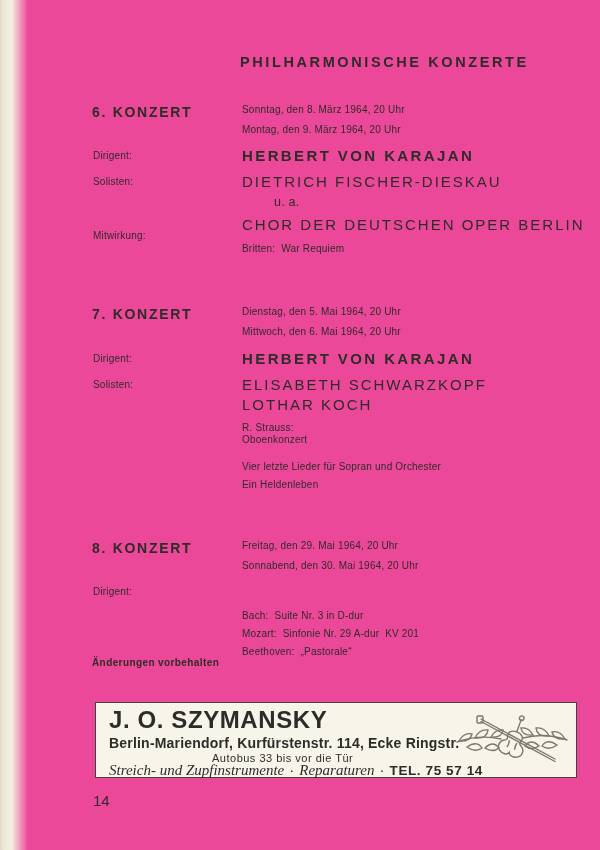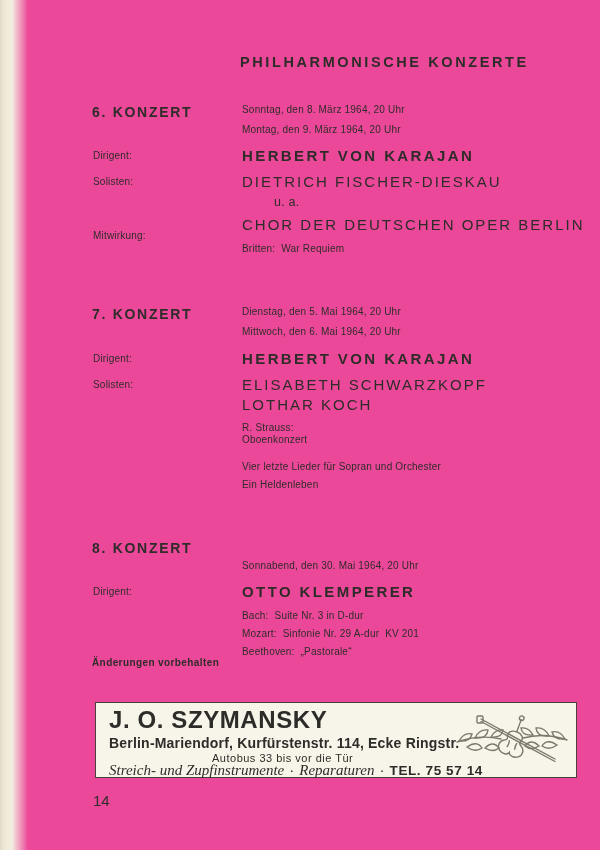--- a/index.html
+++ b/index.html
@@ -64,23 +64,23 @@
   <div class="t capsbold" style="left:242px;top:350px;">HERBERT VON KARAJAN</div>
   <div class="t body" style="left:93px;top:379px;">Solisten:</div>
   <div class="t caps" style="left:242px;top:376px;">ELISABETH SCHWARZKOPF</div>
   <div class="t caps" style="left:242px;top:396px;">LOTHAR KOCH</div>
   <div class="t body" style="left:242px;top:422px;">R. Strauss:</div>
   <div class="t body" style="left:242px;top:434px;">Oboenkonzert</div>
   <div class="t body" style="left:242px;top:461px;">Vier letzte Lieder für Sopran und Orchester</div>
   <div class="t body" style="left:242px;top:479px;">Ein Heldenleben</div>
 
   <div class="t seclabel" style="left:92px;top:540px;">8. KONZERT</div>
+  <div class="t body" style="left:242px;top:540px;">Freitag, den 29. Mai 1964, 20 Uhr</div>
   <div class="t body" style="left:242px;top:560px;">Sonnabend, den 30. Mai 1964, 20 Uhr</div>
   <div class="t body" style="left:93px;top:586px;">Dirigent:</div>
-  <div class="t capsbold" style="left:242px;top:583px;">OTTO KLEMPERER</div>
   <div class="t body" style="left:242px;top:610px;">Bach:  Suite Nr. 3 in D-dur</div>
   <div class="t body" style="left:242px;top:628px;">Mozart:  Sinfonie Nr. 29 A-dur  KV 201</div>
   <div class="t body" style="left:242px;top:646px;">Beethoven:  „Pastorale“</div>
 
   <div class="t smallnote" style="left:92px;top:657px;">Änderungen vorbehalten</div>
 
   <div class="ad">
     <div class="ad-name">J. O. SZYMANSKY</div>
     <div class="ad-addr">Berlin-Mariendorf, Kurfürstenstr. 114, Ecke Ringstr.</div>
     <div class="ad-transit">Autobus 33 bis vor die Tür</div>

